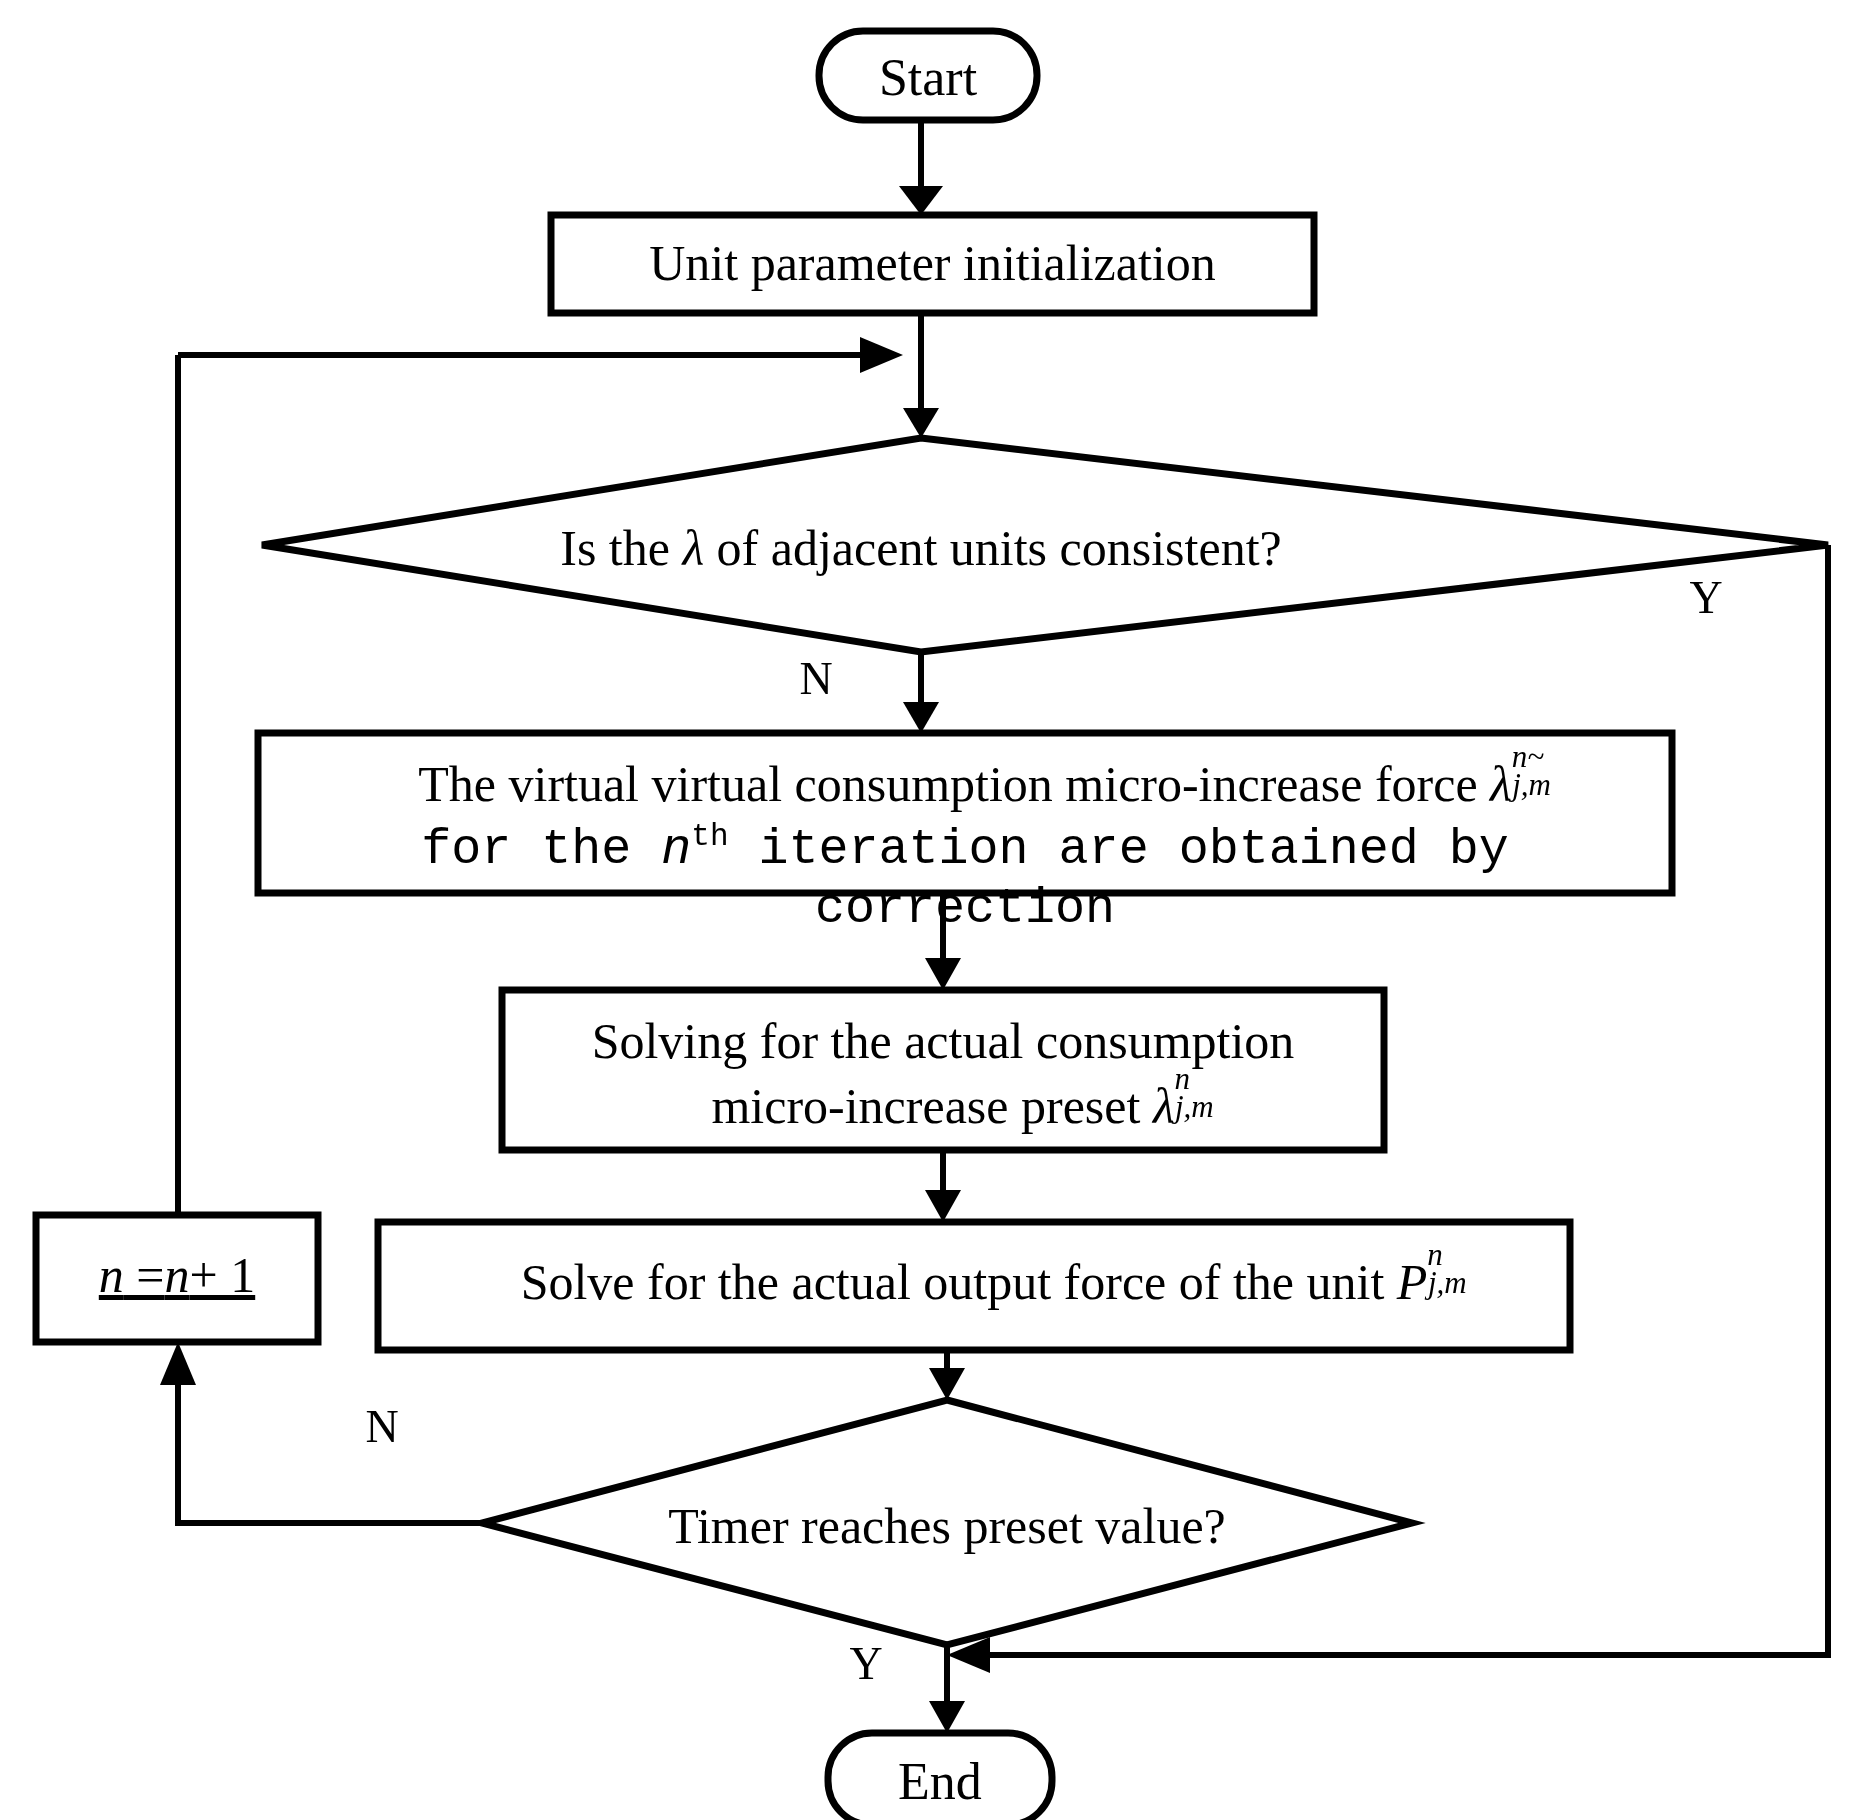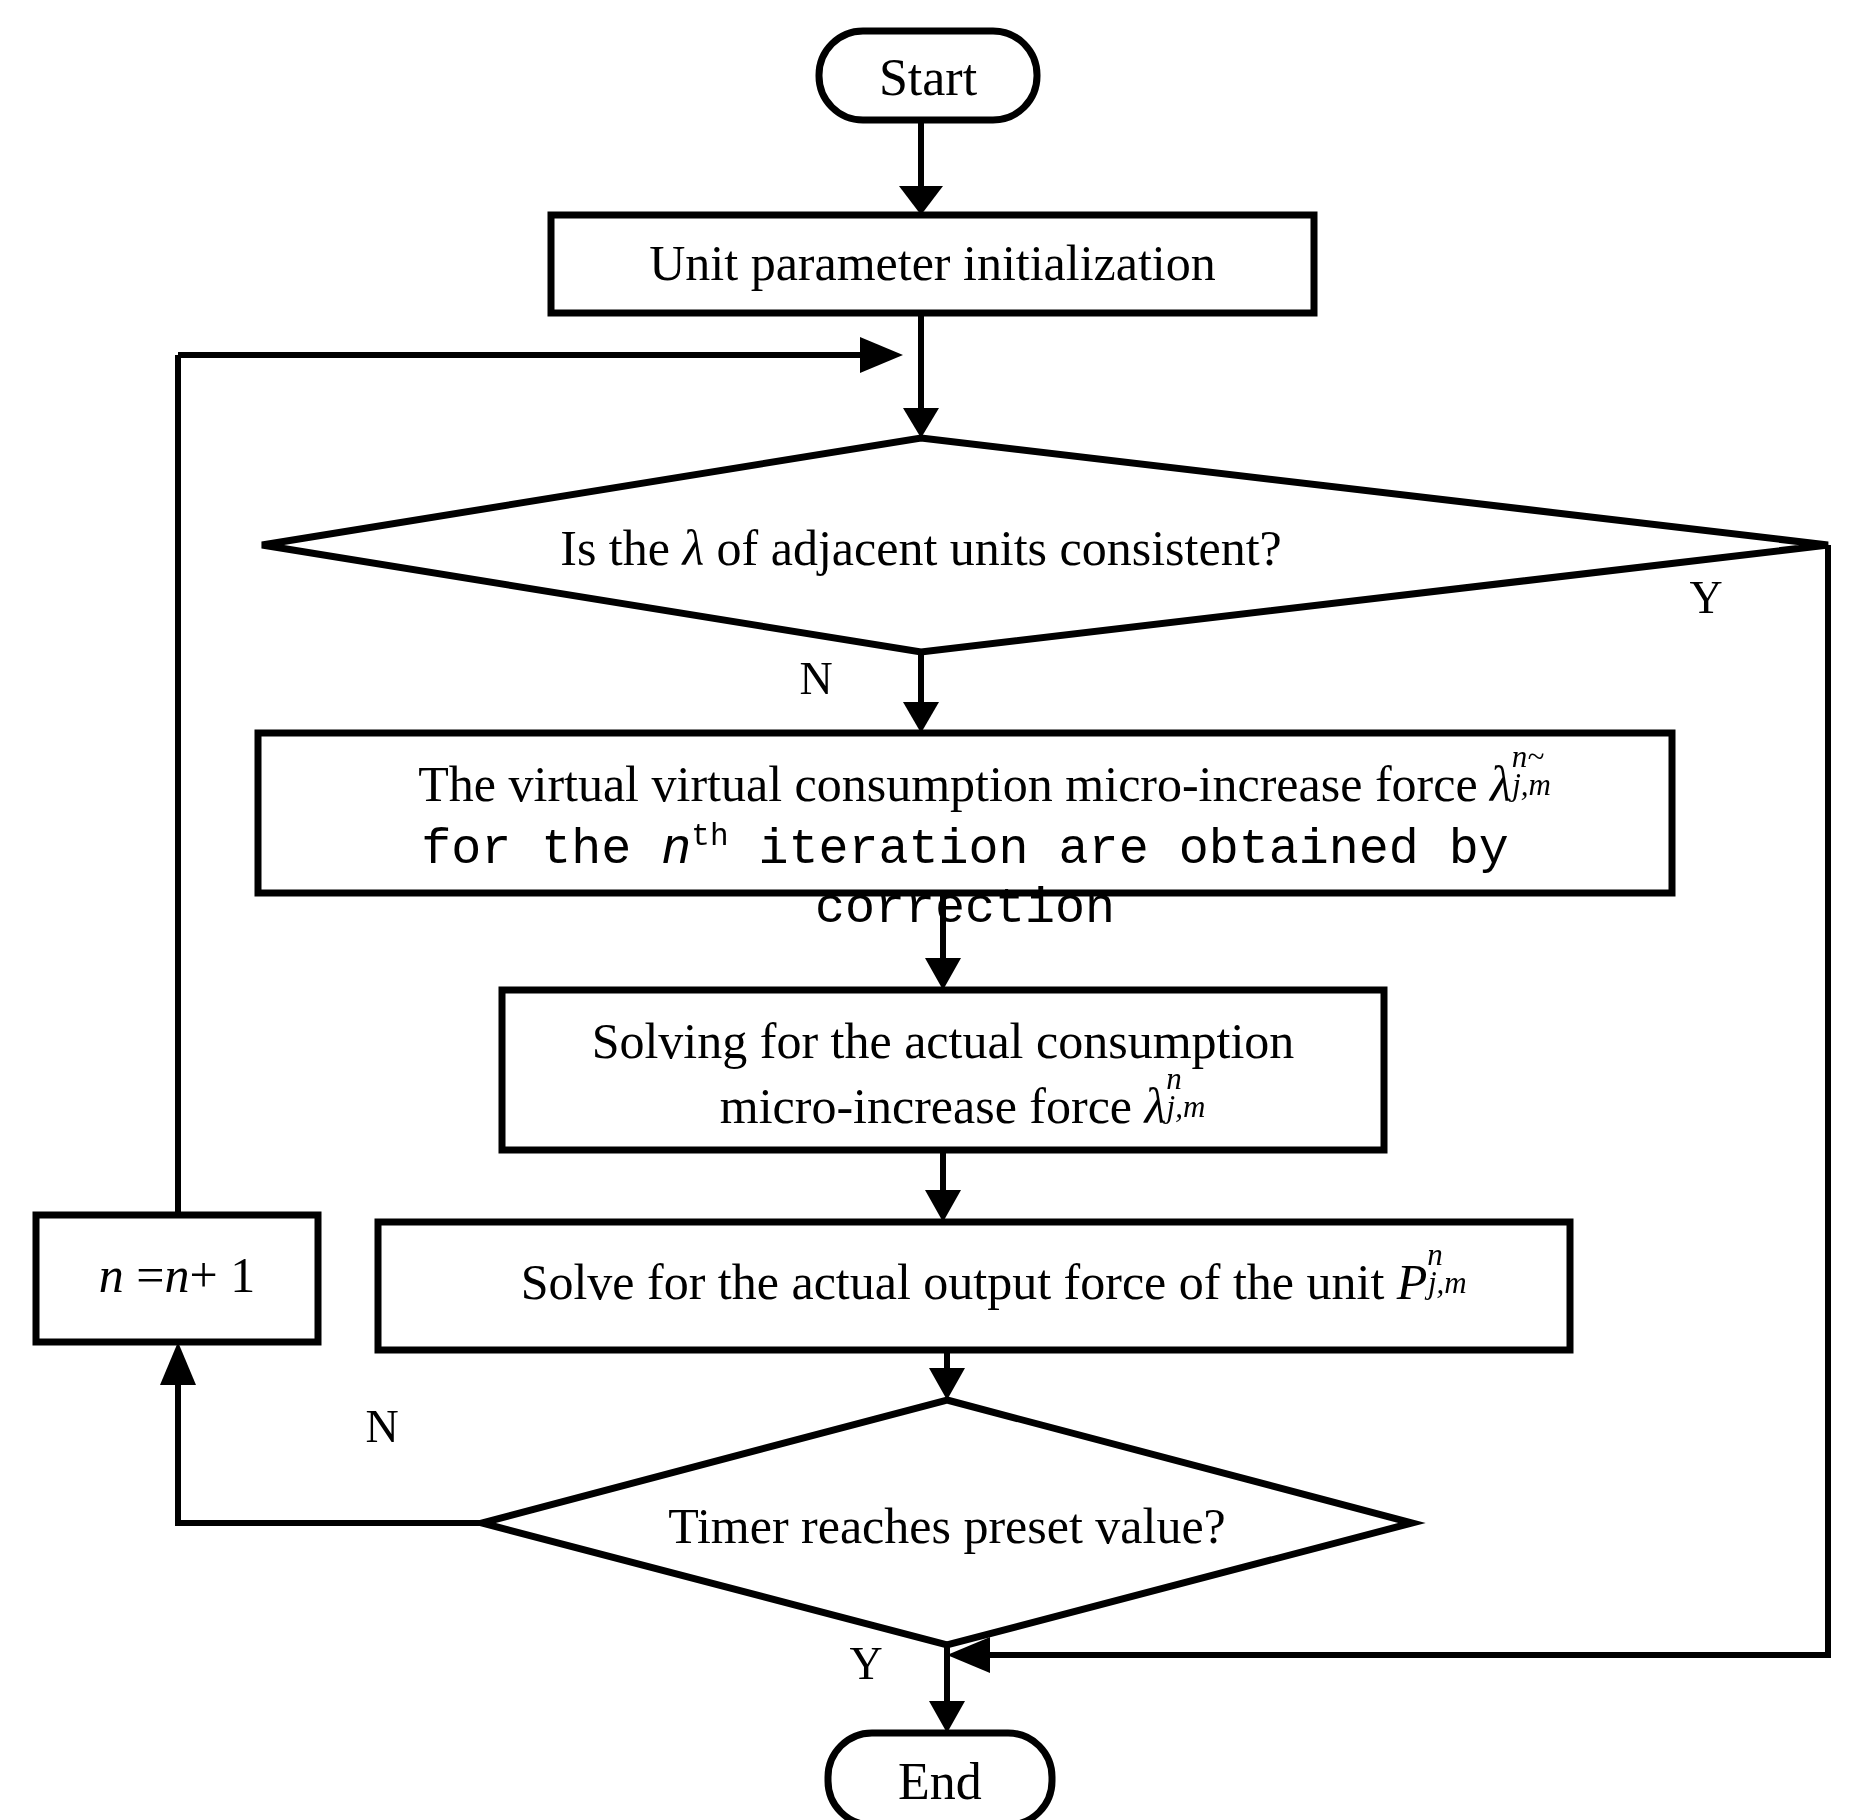--- a/index.html
+++ b/index.html
@@ -140,29 +140,29 @@
       <span>The virtual virtual consumption micro-increase force </span><span class="lamsub"><span class="mathvar">λ</span><span class="sp">n~</span><span class="sb">j,m</span></span>
     </div>
     <div style="margin-top:6px;font-family:Liberation Mono, monospace;">
       <span>for the </span><span class="mathvar">n</span><sup>th</sup><span> iteration are obtained by correction</span>
     </div>
   </div>
 
   <div class="lbl block proc-text" style="left:502px; top:1012px; width:882px;">
     <div>Solving for the actual consumption</div>
     <div style="margin-top:6px;">
-      <span>micro-increase force </span><span class="lamsub"><span class="mathvar">λ</span><span class="sp">n</span><span class="sb">j,m</span></span>
+      <span>micro-increase preset </span><span class="lamsub"><span class="mathvar">λ</span><span class="sp">n</span><span class="sb">j,m</span></span>
     </div>
   </div>
 
   <div class="lbl proc-text" style="left:378px; top:1253px; width:1192px;">
     <span>Solve for the actual output force of the unit </span><span class="lamsub"><span class="mathvar">P</span><span class="sp">n</span><span class="sb">j,m</span></span>
   </div>
 
-  <div class="lbl proc-text" style="left:36px; top:1246px; width:282px;">
+  <div class="lbl proc-text" style="left:36px; top:1246px; width:282px;text-decoration:underline;">
     <span class="mathvar">n</span><span> =</span><span class="mathvar">n</span><span>+ 1</span>
   </div>
 
   <div class="lbl dec-text" style="left:547px; top:1497px; width:800px;">Timer reaches preset value?</div>
 
   <div class="lbl flag-text" style="left:352px; top:1400px; width:60px;">N</div>
 
   <div class="lbl flag-text" style="left:836px; top:1637px; width:60px;">Y</div>
 
   <div class="lbl terminal-text" style="left:828px; top:1751px; width:224px;">End</div>

